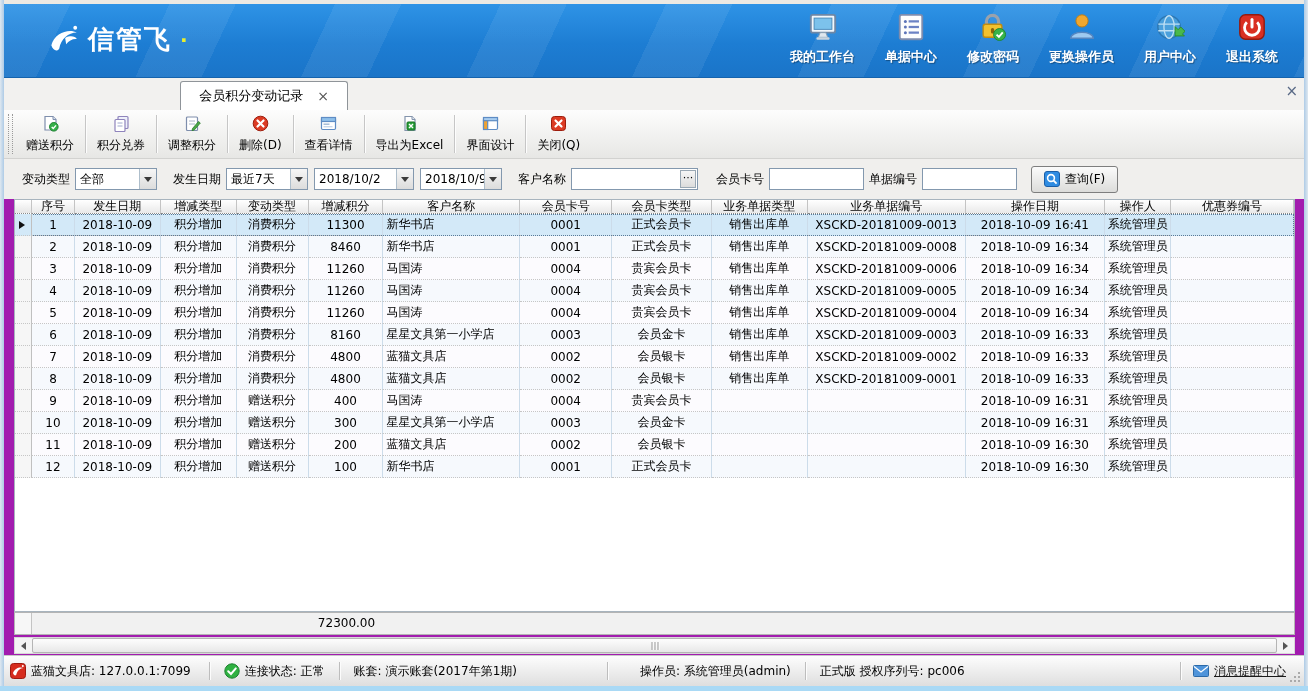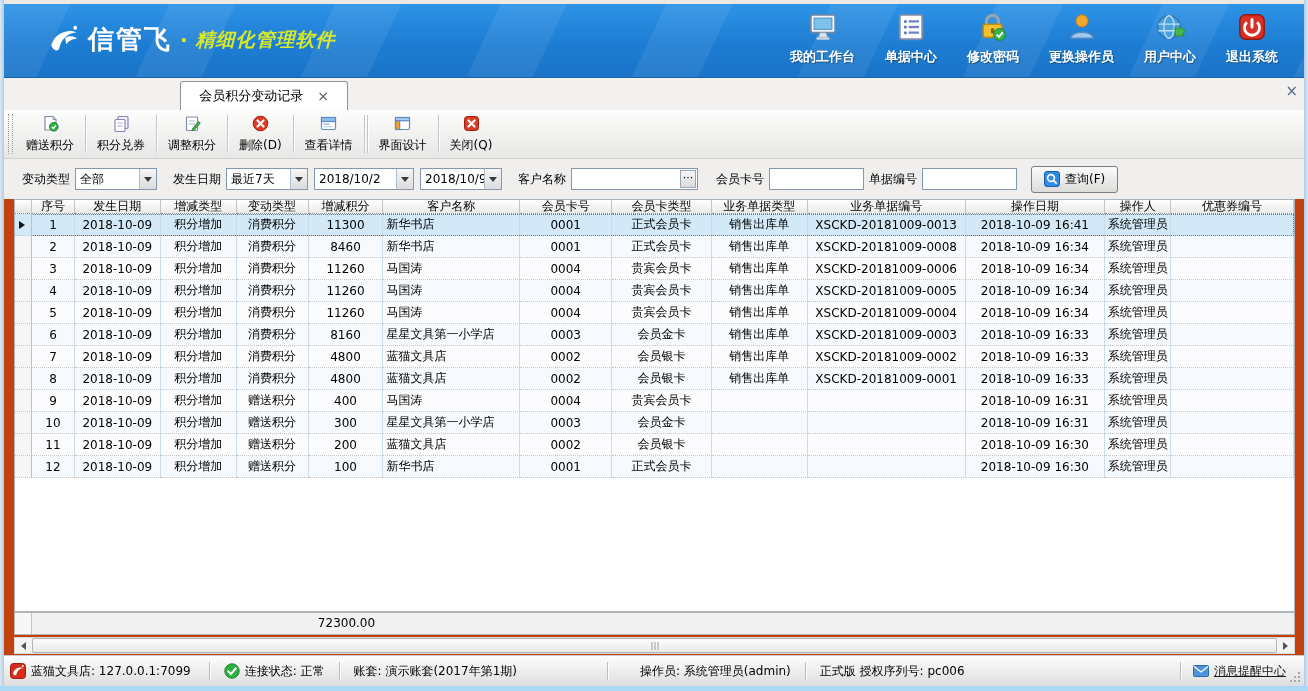--- a/index.html
+++ b/index.html
@@ -1,18 +1,18 @@
 <!DOCTYPE html>
 <html><head>
 <meta charset="utf-8">
 <style>
   * { margin:0; padding:0; box-sizing:border-box; }
   html,body { width:1308px; height:691px; overflow:hidden; }
   body { font-family:"DejaVu Sans","Liberation Sans",sans-serif; font-size:12px; color:#000; background:#f0f0f0; }
-  .window { position:relative; width:1308px; height:691px; background:#c2410c; }
+  .window { position:relative; width:1308px; height:691px; background:#a21caf; }
 
   
   .edge-top { position:absolute; left:0; top:0; right:0; height:4px; background:#ece9e3; z-index:9; }
   .edge-left { position:absolute; left:0; top:0; bottom:0; width:4px; background:linear-gradient(90deg,#dfe8f0,#aecbe6); z-index:9; }
   .edge-right { position:absolute; right:0; top:0; bottom:0; width:4px; background:linear-gradient(90deg,#aecbe6,#dfe8f0); z-index:9; }
   .edge-bottom { position:absolute; left:0; bottom:0; right:0; height:5px; background:#a9d9f5; z-index:9; }
 
   
   .banner { position:absolute; left:4px; right:4px; top:4px; height:74px;
     background:
@@ -125,21 +125,20 @@
 
   <div class="banner">
     <div class="brand">
       <svg viewBox="0 0 32 32">
         <path d="M5 21 C8 9, 22 5, 29 9 C21 9, 14 15, 12.5 24 C10.5 27.5, 6.5 26, 5 21 Z" fill="#fff"></path>
         <path d="M18 14 C23 11.5, 27.5 12.5, 29 15 C25 14.6, 21.5 16.5, 19 20 Z" fill="#fff"></path>
         <circle cx="27.5" cy="4.5" r="1.8" fill="#fff"></circle>
       </svg>
       <span class="brand-name">信管飞</span>
       <span class="brand-dot">·</span>
-      <span class="brand-slogan">精细化管理软件</span>
     </div>
     <div class="banner-nav" id="banner-nav">
         <div class="nav-item">
           <span><svg viewBox="0 0 32 32" width="30" style="width: 30px; height: 30px;">
               <rect x="3" y="3" width="26" height="19" rx="2" fill="#f3f7fb" stroke="#6d87a6" stroke-width="2"></rect>
               <rect x="6.5" y="6.5" width="19" height="12" fill="#7cc2ec" stroke="#4a88b8"></rect>
               <path d="M13 22 L19 22 L21 27 L11 27 Z" fill="#dfe7ee" stroke="#8aa0b4"></path>
               <rect x="9" y="27" width="14" height="2.5" rx="1" fill="#c8d4de"></rect>
             </svg></span>
           <span class="nav-label">我的工作台</span>
@@ -242,20 +241,29 @@
       <div class="tool-btn">
         <span><svg viewBox="0 0 17 17" style="width: 17px; height: 17px;">
             <rect x="1.5" y="2.5" width="14" height="12" rx="1.2" fill="#fff" stroke="#5e8cc4" stroke-width="1.2"></rect>
             <rect x="1.5" y="2.5" width="14" height="4" fill="#8fc0ea" stroke="#5e8cc4" stroke-width="1.2"></rect>
             <rect x="3.5" y="8.5" width="6" height="1.4" fill="#9fb8d4"></rect>
             <rect x="3.5" y="11" width="9" height="1.4" fill="#c8d8ea"></rect>
           </svg></span>
         <span>查看详情</span>
       </div>
       <div class="tool-sep"></div>
+      <div class="tool-btn">
+        <span><svg viewBox="0 0 17 17" style="width: 17px; height: 17px;">
+            <path d="M4 1.5 H11 L14 4.5 V15.5 H4 Z" fill="#fff" stroke="#8494ac" stroke-width="1.2"></path>
+            <path d="M11 1.5 V4.5 H14" fill="#e4eaf2" stroke="#8494ac"></path>
+            <rect x="6" y="7" width="8" height="8" rx="1" fill="#28a038" stroke="#167024"></rect>
+            <path d="M8 9 L12 13 M12 9 L8 13" stroke="#fff" stroke-width="1.4"></path>
+          </svg></span>
+        <span>导出为Excel</span>
+      </div>
       <div class="tool-sep"></div>
       <div class="tool-btn">
         <span><svg viewBox="0 0 17 17" style="width: 17px; height: 17px;">
             <rect x="1.5" y="2.5" width="14" height="12" rx="1.2" fill="#fff" stroke="#5e8cc4" stroke-width="1.2"></rect>
             <rect x="1.5" y="2.5" width="14" height="3.2" fill="#a8cdf0" stroke="#5e8cc4" stroke-width="1.2"></rect>
             <rect x="1.5" y="5.7" width="4.2" height="8.8" fill="#f0a232" stroke="#5e8cc4" stroke-width="1.2"></rect>
           </svg></span>
         <span>界面设计</span>
       </div>
       <div class="tool-sep"></div>

